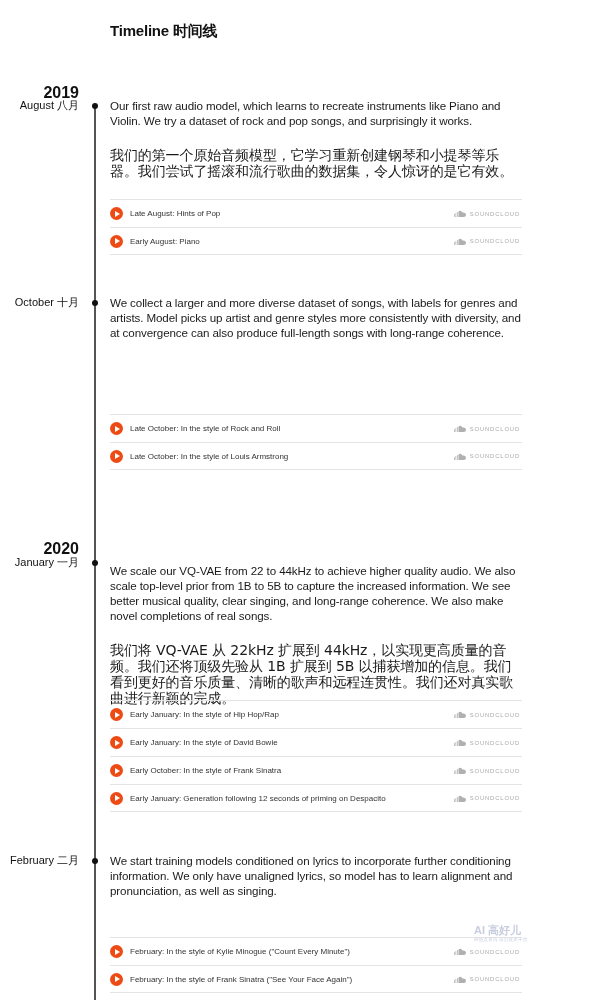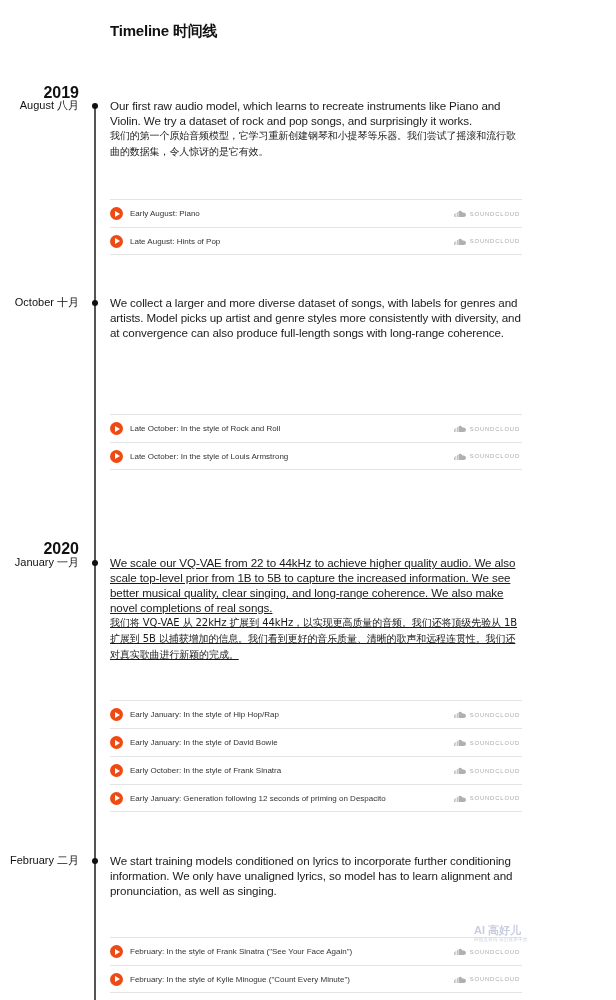--- a/index.html
+++ b/index.html
@@ -26,21 +26,21 @@
   }
   .dot {
     position: absolute; left: 91.5px; width: 6px; height: 6px; border-radius: 50%;
     background: #111;
   }
   .desc {
     position: absolute; left: 110px; width: 415px;
     font-size: 11.6px; line-height: 15px; color: #1a1a1a; letter-spacing: -0.1px;
   }
   .desc-zh {
-    margin-top: 0; font-family: "DejaVu Sans", sans-serif; font-size: 10px; line-height: 16px;
+    margin-top: 19px; font-family: "DejaVu Sans", sans-serif; font-size: 14px; line-height: 16px;
   }
   .tracks { position: absolute; left: 110px; width: 412px; }
   .track {
     height: 28px; border-top: 1px solid #e4e4e4; display: flex; align-items: center;
     position: relative; box-sizing: border-box;
   }
   .track:last-child { border-bottom: 1px solid #e4e4e4; }
   .play {
     width: 13px; height: 13px; border-radius: 50%; background: #ee4a14;
     display: flex; align-items: center; justify-content: center; flex: 0 0 13px;
@@ -74,36 +74,36 @@
   <div class="year" style="top:0;">2019</div>
   <div class="month" style="top:14px;">August 八月</div>
   <div class="dot" style="top:19px;"></div>
   <div class="desc" style="top:14px;">
     <div>Our first raw audio model, which learns to recreate instruments like Piano and Violin. We try a dataset of rock and pop songs, and surprisingly it works.</div>
     <div class="desc-zh">我们的第一个原始音频模型，它学习重新创建钢琴和小提琴等乐器。我们尝试了摇滚和流行歌曲的数据集，令人惊讶的是它有效。</div>
   </div>
   <div class="tracks" style="top:115px;">
     <div class="track">
       <span class="play"></span>
+      <span class="track-title">Late August: Hints of Pop</span>
+      <span class="sc">
+        <svg class="sc-icon" viewBox="0 0 26 14">
+            <g fill="#b0b0b0">
+              <rect x="0" y="8" width="1.5" height="6"></rect>
+              <rect x="3" y="6" width="1.5" height="8"></rect>
+              <rect x="6" y="4" width="1.5" height="10"></rect>
+              <path d="M9 3 Q14 -1 17 5 Q23 4 24 9 Q24 14 19 14 L9 14 Z"></path>
+            </g>
+          </svg>
+        <span class="sc-text">SOUNDCLOUD</span>
+      </span>
+    </div>
+    <div class="track">
+      <span class="play"></span>
       <span class="track-title">Early August: Piano</span>
-      <span class="sc">
-        <svg class="sc-icon" viewBox="0 0 26 14">
-            <g fill="#b0b0b0">
-              <rect x="0" y="8" width="1.5" height="6"></rect>
-              <rect x="3" y="6" width="1.5" height="8"></rect>
-              <rect x="6" y="4" width="1.5" height="10"></rect>
-              <path d="M9 3 Q14 -1 17 5 Q23 4 24 9 Q24 14 19 14 L9 14 Z"></path>
-            </g>
-          </svg>
-        <span class="sc-text">SOUNDCLOUD</span>
-      </span>
-    </div>
-    <div class="track">
-      <span class="play"></span>
-      <span class="track-title">Late August: Hints of Pop</span>
       <span class="sc">
         <svg class="sc-icon" viewBox="0 0 26 14">
             <g fill="#b0b0b0">
               <rect x="0" y="8" width="1.5" height="6"></rect>
               <rect x="3" y="6" width="1.5" height="8"></rect>
               <rect x="6" y="4" width="1.5" height="10"></rect>
               <path d="M9 3 Q14 -1 17 5 Q23 4 24 9 Q24 14 19 14 L9 14 Z"></path>
             </g>
           </svg>
         <span class="sc-text">SOUNDCLOUD</span>
@@ -149,21 +149,21 @@
         <span class="sc-text">SOUNDCLOUD</span>
       </span>
     </div>
   </div>
 </div>
 
 <div class="entry" style="top:540px;">
   <div class="year" style="top:0;">2020</div>
   <div class="month" style="top:15px;">January 一月</div>
   <div class="dot" style="top:20px;"></div>
-  <div class="desc" style="top:15px;text-decoration:underline;">
+  <div class="desc" style="top:23px;">
     <div>We scale our VQ-VAE from 22 to 44kHz to achieve higher quality audio. We also scale top-level prior from 1B to 5B to capture the increased information. We see better musical quality, clear singing, and long-range coherence. We also make novel completions of real songs.</div>
     <div class="desc-zh">我们将 VQ-VAE 从 22kHz 扩展到 44kHz，以实现更高质量的音频。我们还将顶级先验从 1B 扩展到 5B 以捕获增加的信息。我们看到更好的音乐质量、清晰的歌声和远程连贯性。我们还对真实歌曲进行新颖的完成。</div>
   </div>
   <div class="tracks" style="top:160px;">
     <div class="track">
       <span class="play"></span>
       <span class="track-title">Early January: In the style of Hip Hop/Rap</span>
       <span class="sc">
         <svg class="sc-icon" viewBox="0 0 26 14">
             <g fill="#b0b0b0">
@@ -226,36 +226,36 @@
 
 <div class="entry" style="top:853px;">
   <div class="month" style="top:0;">February 二月</div>
   <div class="dot" style="top:5px;"></div>
   <div class="desc" style="top:0;">
     <div>We start training models conditioned on lyrics to incorporate further conditioning information. We only have unaligned lyrics, so model has to learn alignment and pronunciation, as well as singing.</div>
   </div>
   <div class="tracks" style="top:84px;">
     <div class="track">
       <span class="play"></span>
+      <span class="track-title">February: In the style of Kylie Minogue ("Count Every Minute")</span>
+      <span class="sc">
+        <svg class="sc-icon" viewBox="0 0 26 14">
+            <g fill="#b0b0b0">
+              <rect x="0" y="8" width="1.5" height="6"></rect>
+              <rect x="3" y="6" width="1.5" height="8"></rect>
+              <rect x="6" y="4" width="1.5" height="10"></rect>
+              <path d="M9 3 Q14 -1 17 5 Q23 4 24 9 Q24 14 19 14 L9 14 Z"></path>
+            </g>
+          </svg>
+        <span class="sc-text">SOUNDCLOUD</span>
+      </span>
+    </div>
+    <div class="track">
+      <span class="play"></span>
       <span class="track-title">February: In the style of Frank Sinatra ("See Your Face Again")</span>
-      <span class="sc">
-        <svg class="sc-icon" viewBox="0 0 26 14">
-            <g fill="#b0b0b0">
-              <rect x="0" y="8" width="1.5" height="6"></rect>
-              <rect x="3" y="6" width="1.5" height="8"></rect>
-              <rect x="6" y="4" width="1.5" height="10"></rect>
-              <path d="M9 3 Q14 -1 17 5 Q23 4 24 9 Q24 14 19 14 L9 14 Z"></path>
-            </g>
-          </svg>
-        <span class="sc-text">SOUNDCLOUD</span>
-      </span>
-    </div>
-    <div class="track">
-      <span class="play"></span>
-      <span class="track-title">February: In the style of Kylie Minogue ("Count Every Minute")</span>
       <span class="sc">
         <svg class="sc-icon" viewBox="0 0 26 14">
             <g fill="#b0b0b0">
               <rect x="0" y="8" width="1.5" height="6"></rect>
               <rect x="3" y="6" width="1.5" height="8"></rect>
               <rect x="6" y="4" width="1.5" height="10"></rect>
               <path d="M9 3 Q14 -1 17 5 Q23 4 24 9 Q24 14 19 14 L9 14 Z"></path>
             </g>
           </svg>
         <span class="sc-text">SOUNDCLOUD</span>

